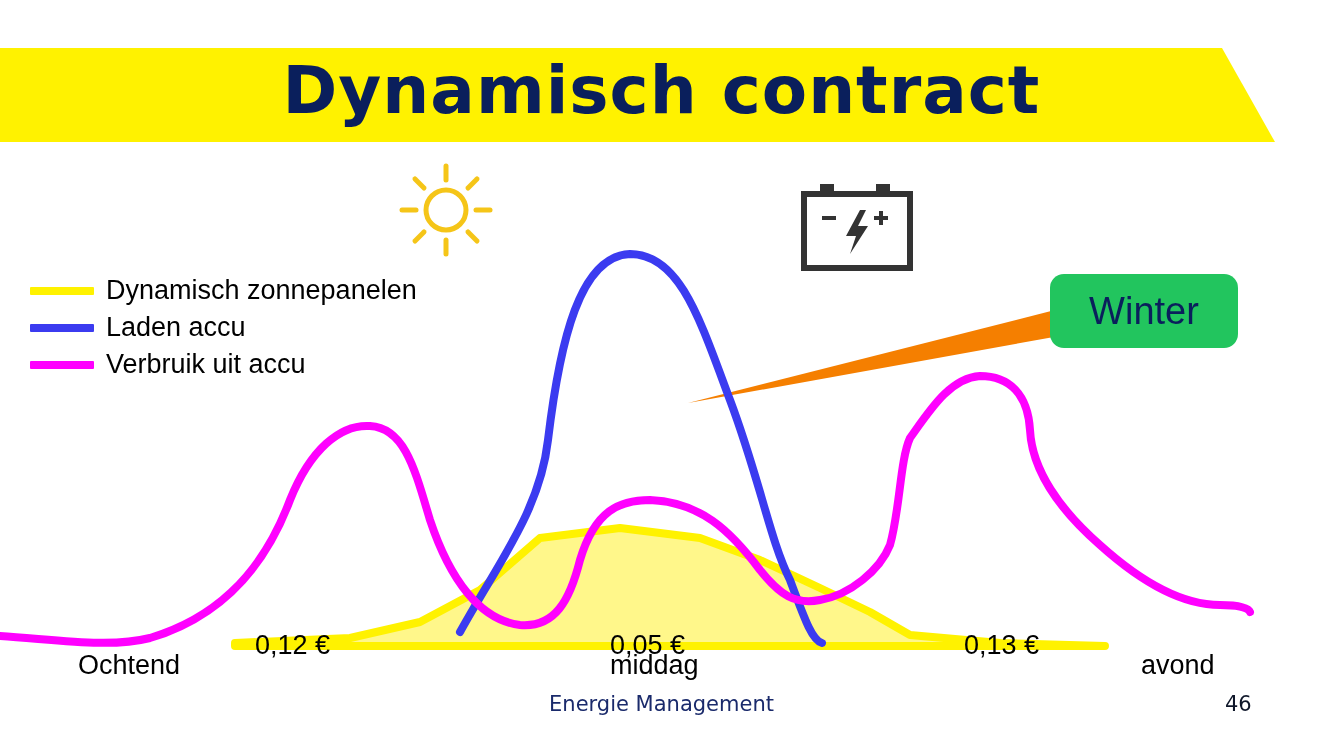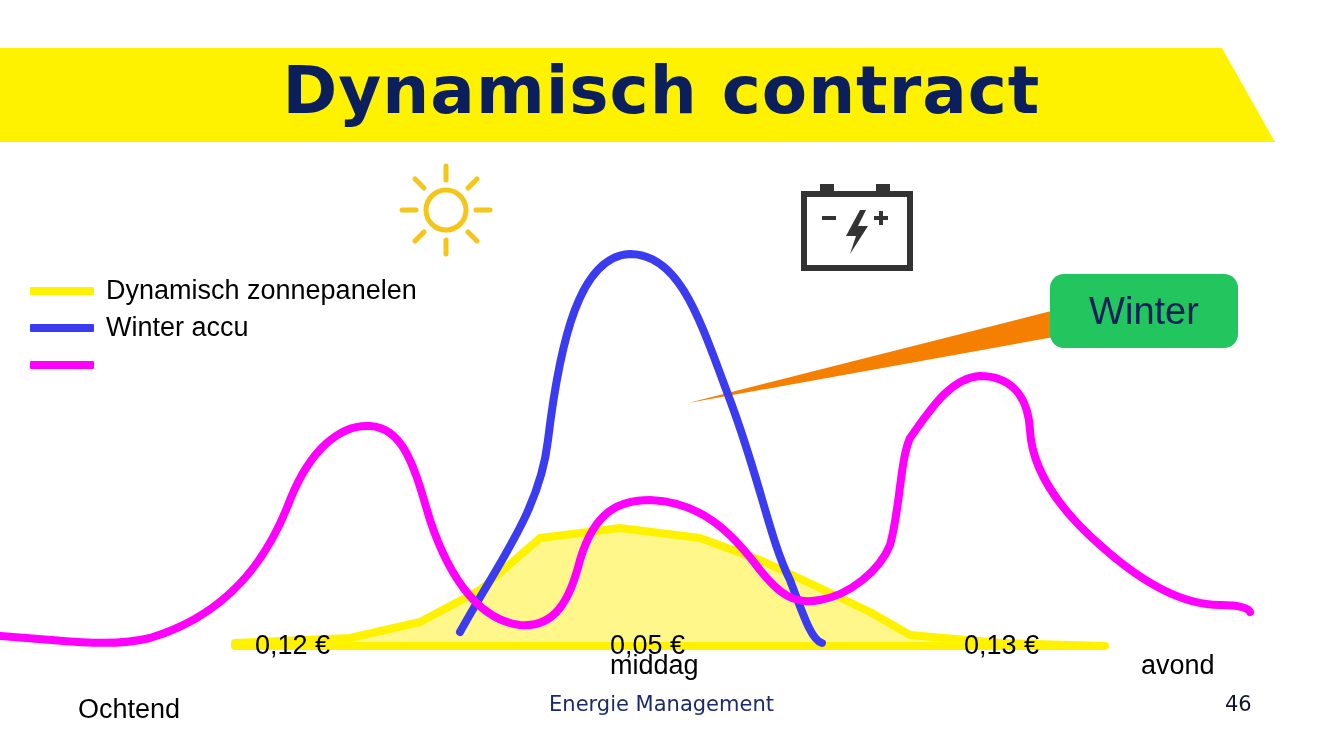--- a/index.html
+++ b/index.html
@@ -58,31 +58,32 @@
   <path d="M0,636 C60,640 110,648 150,638 C210,620 260,580 290,500 C310,450 340,424 370,426 C405,428 415,470 430,520 C450,580 480,620 520,625 C555,628 570,600 580,560 C595,510 620,500 650,500 C700,502 730,530 760,570 C780,595 795,605 820,600 C850,595 880,570 890,545 C900,510 900,460 910,438 C930,410 950,378 980,376 C1010,376 1028,395 1030,430 C1032,470 1060,510 1100,545 C1150,590 1190,605 1220,605 C1235,605 1248,607 1250,612" fill="none" stroke="#ff00ff" stroke-width="8" stroke-linecap="round"></path>
 </svg>
 
 <div class="legend">
   <div class="legend-item">
     <div class="swatch" style="background:#fff200"></div>
     <span class="legend-label">Dynamisch zonnepanelen</span>
   </div>
   <div class="legend-item">
     <div class="swatch" style="background:#3b3bf0"></div>
-    <span class="legend-label">Winter accu</span>
+    <span class="legend-label">Laden accu</span>
   </div>
   <div class="legend-item">
     <div class="swatch" style="background:#ff00ff"></div>
+    <span class="legend-label">Verbruik uit accu</span>
   </div>
 </div>
 
 <div class="callout">Winter</div>
 
 <div class="price" style="left:255px; top:602px;">0,12 €</div>
 <div class="price" style="left:610px; top:602px;">0,05 €</div>
 <div class="price" style="left:964px; top:602px;">0,13 €</div>
 
-<div class="axis-label" style="left:78px; top:650px;margin-top:44px;">Ochtend</div>
+<div class="axis-label" style="left:78px; top:650px;">Ochtend</div>
 <div class="axis-label" style="left:610px; top:650px;">middag</div>
 <div class="axis-label" style="left:1141px; top:650px;text-align:right;">avond</div>
 
 <div class="footer">Energie Management</div>
 <div class="page-num">46</div>
 
 </body></html>

